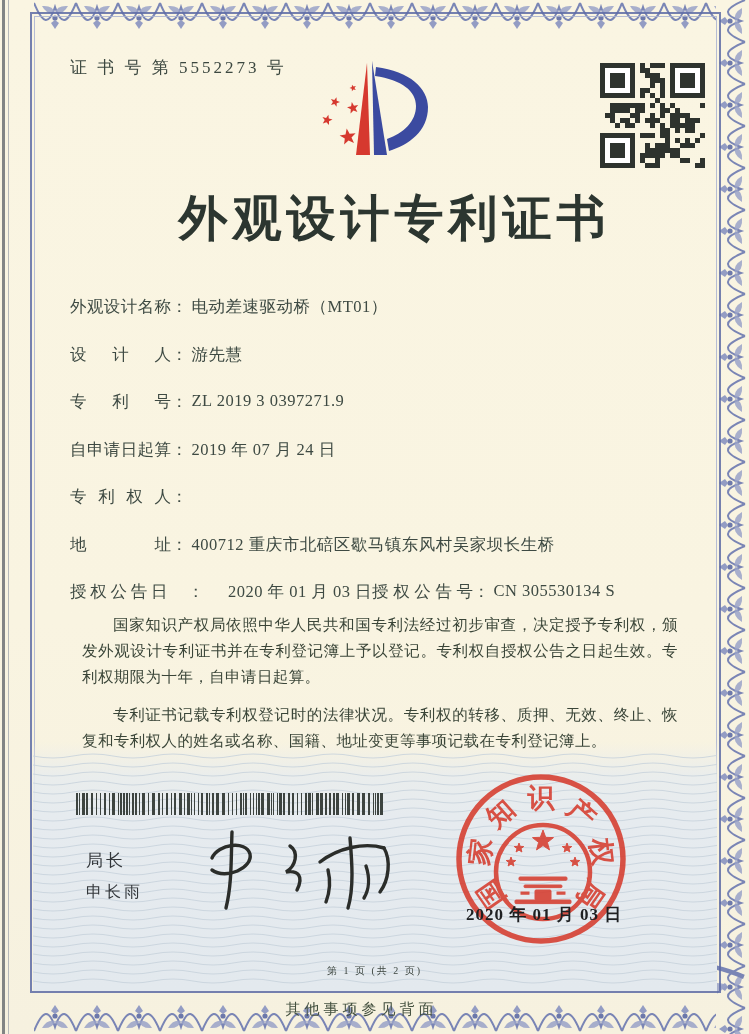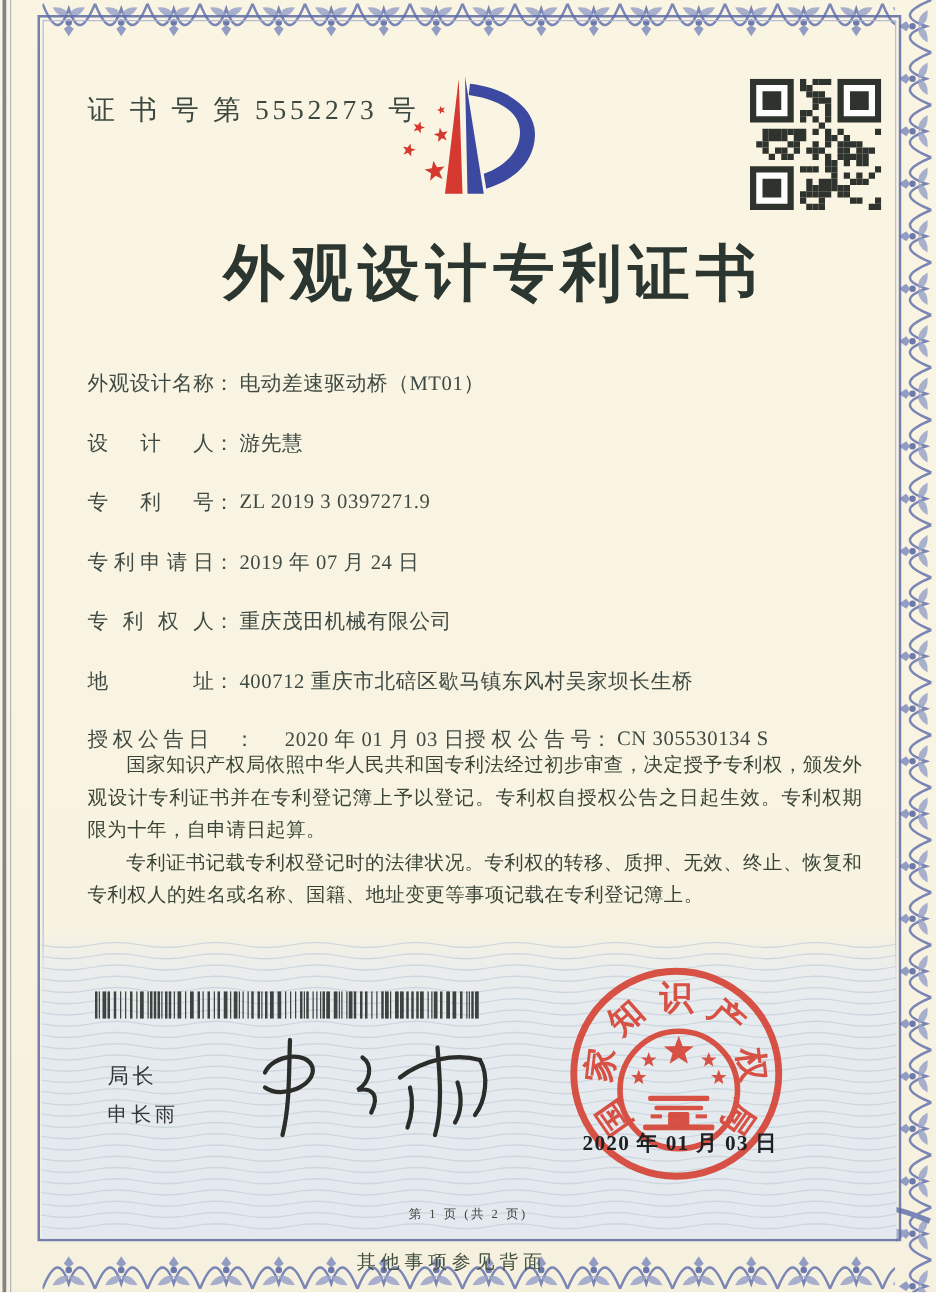--- a/index.html
+++ b/index.html
@@ -13,34 +13,34 @@
   
   .scanline1{left:2px;top:0;width:3px;height:1034px;background:#5a5f66;opacity:.75;}
   .scanline2{left:8px;top:0;width:1px;height:1034px;background:#9aa0a8;opacity:.7;}
   
   .frame{left:30px;top:12px;right:28px;bottom:41px;border:2px solid #5e6ca6;opacity:.85;}
   .frame::after{content:"";position:absolute;inset:2px;border:1px solid #aab3d2;}
   
   .band{left:33px;top:742px;width:684px;height:249px;
     background:linear-gradient(180deg, rgba(231,236,239,0) 0%, rgba(231,236,239,.85) 14%, #e6ebef 30%, #e3e9ee 100%);}
   .band svg{position:absolute;left:0;top:10px;}
-  .certno{left:70px;top:73px;font-size:22px;letter-spacing:3px;color:#3c4840;text-align:right;}
+  .certno{left:70px;top:56px;font-size:17px;letter-spacing:3px;color:#3c4840;text-align:right;}
   .title{left:0;top:186px;width:749px;text-align:center;font-size:49px;font-weight:bold;
     letter-spacing:5px;color:#2c3630;padding-left:20px;}
   .fields{left:70px;top:277px;width:620px;font-size:16.5px;margin-top:19px;}
   .frow{height:47.5px;display:flex;align-items:flex-start;}
   .flabel{display:inline-block;width:101px;text-align:justify;text-align-last:justify;}
   .fcolon{display:inline-block;margin:0 4px 0 0;}
   .fvalue{letter-spacing:.5px;white-space:nowrap;}
   .pairwrap{display:flex;}
   .pair1{width:302px;display:flex;gap:20px;}
   .pair2{display:flex;}
   .paras{left:70px;top:600px;width:620px;font-size:15.5px;line-height:26px;
     letter-spacing:.4px;color:#3a4538;text-align:justify;}
-  .paras p{margin:0;text-indent:2em;font-family:Liberation Serif, serif;}
+  .paras p{margin:12px;text-indent:2em;font-family:Liberation Serif, serif;}
   .barcode{left:76px;top:793px;}
   .sig-title{left:86px;top:849px;font-size:17px;letter-spacing:3px;color:#32363a;}
   .sig-name{left:86px;top:882px;font-size:16px;letter-spacing:3px;color:#32363a;}
   .signature{left:198px;top:818px;}
   .seal{left:453px;top:771px;opacity:.88;}
   .seal-date{left:466px;top:903px;font-size:17px;letter-spacing:1px;color:#1e2022;font-weight:bold;z-index:6;}
   .pageinfo{left:0;top:964px;width:749px;text-align:center;font-size:10px;letter-spacing:2px;color:#3d4640;z-index:5;}
   .backnote{left:0;top:1000px;width:723px;text-align:center;font-size:15px;letter-spacing:4px;color:#43503f;}
   .lace{opacity:.9;}
 </style>
@@ -322,28 +322,27 @@
       <span class="flabel">设计人</span>
         <span class="fcolon">：</span>
       <span class="fvalue">游先慧</span>
     </div>
     <div class="frow">
       <span class="flabel">专利号</span>
         <span class="fcolon">：</span>
       <span class="fvalue">ZL 2019 3 0397271.9</span>
     </div>
     <div class="frow">
-      <span class="flabel">专利申请日</span>
+      <span class="flabel">自申请日起算</span>
         <span class="fcolon">：</span>
       <span class="fvalue">2019 年 07 月 24 日</span>
     </div>
     <div class="frow">
       <span class="flabel">专利权人</span>
         <span class="fcolon">：</span>
-      <span class="fvalue">重庆茂田机械有限公司</span>
     </div>
     <div class="frow">
       <span class="flabel">地址</span>
         <span class="fcolon">：</span>
       <span class="fvalue">400712 重庆市北碚区歇马镇东风村吴家坝长生桥</span>
     </div>
     <div class="frow pairwrap">
       <span class="pair1">
         <span class="flabel">授权公告日</span>
           <span class="fcolon">：</span>

